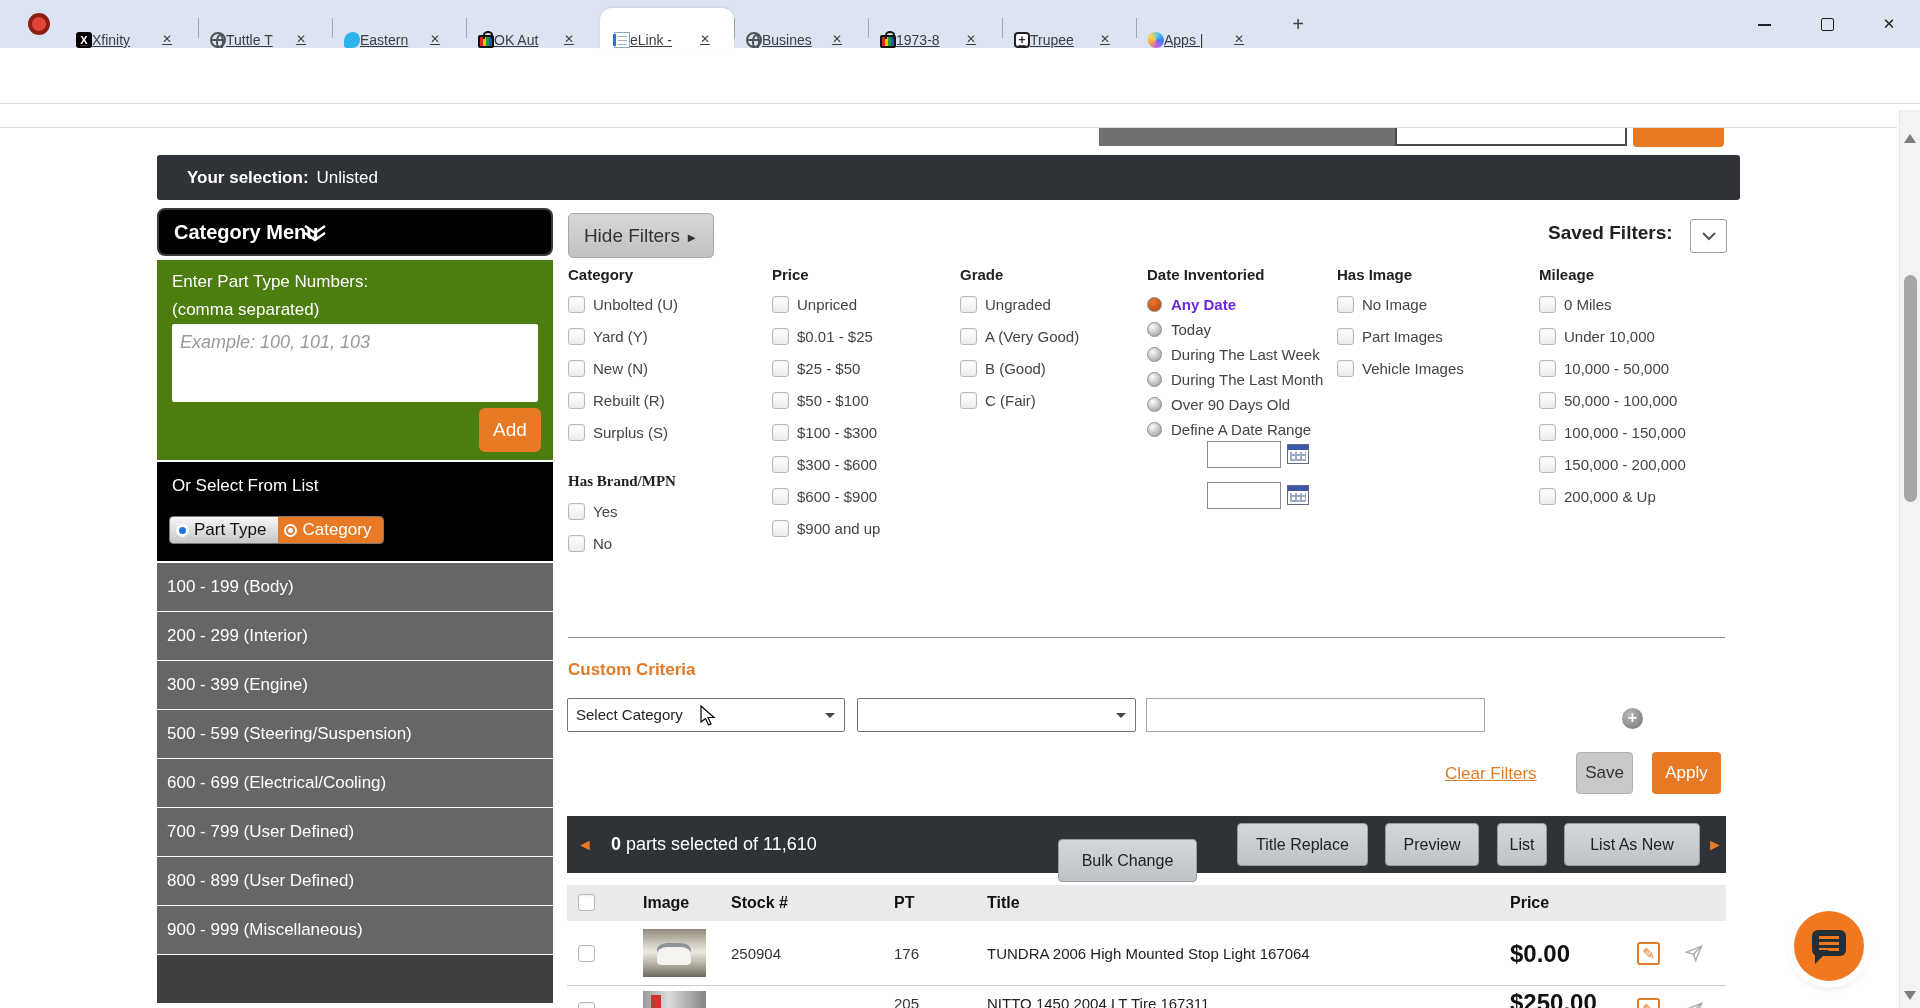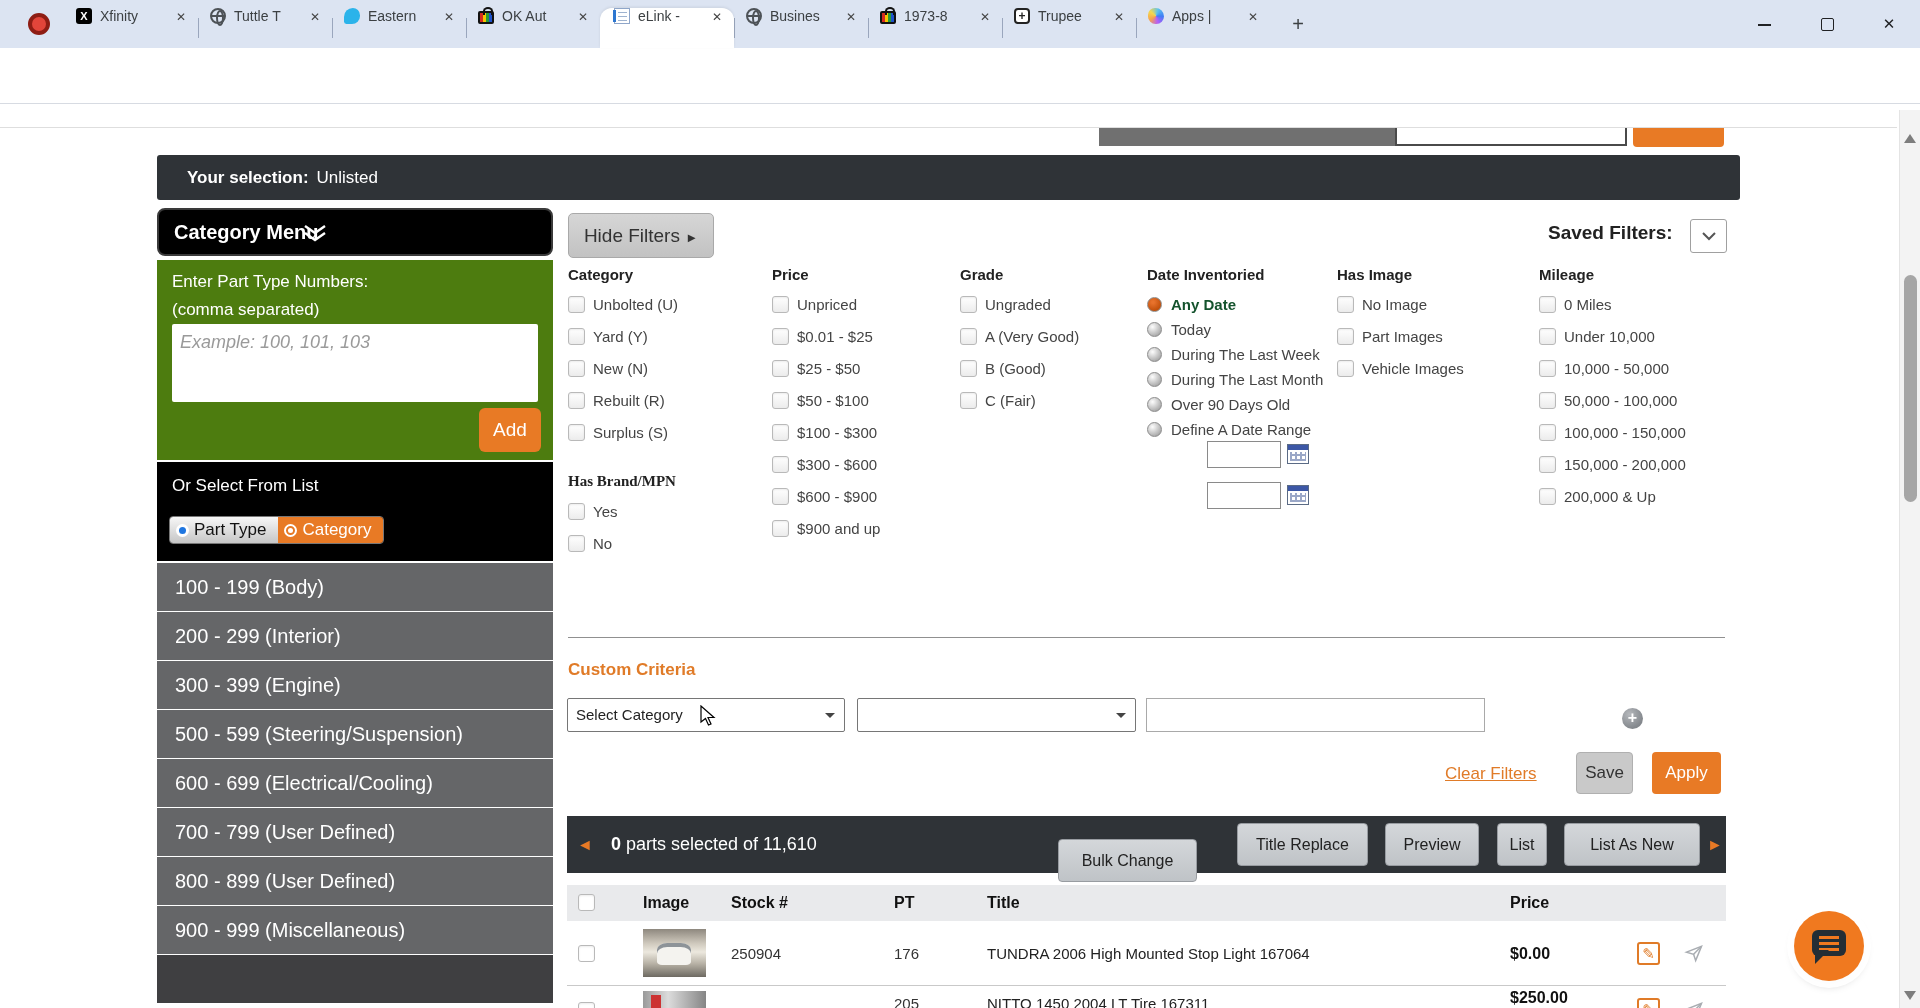--- a/index.html
+++ b/index.html
@@ -3,22 +3,22 @@
 <meta charset="utf-8">
 <style>
   * { margin:0; padding:0; box-sizing:border-box; font-family:"Liberation Sans", sans-serif; }
   html,body { width:1920px; height:1008px; overflow:hidden; background:#fff; position:relative; }
 
   
   .tabstrip { position:absolute; left:0; top:0; width:1920px; height:48px; background:#dce4f2; }
   .record-dot { position:absolute; left:28px; top:13px; width:22px; height:22px; border-radius:50%;
     background:#e2453a; border:4px solid #8e1d14; }
   .tabs { position:absolute; left:64px; top:8px; height:40px; display:flex; }
-  .tab { position:relative; width:134px; height:40px; display:flex; align-items:flex-start; gap:8px;
-    padding:0 8px 0 12px; color:#3c4043; font-size:14px; }
+  .tab { position:relative; width:134px; height:40px; display:flex; align-items:flex-end; 
+    padding:0 8px 0 12px; color:#3c4043; font-size:14px;text-decoration:underline; }
   .tab:not(.active):not(:first-child)::before { content:""; position:absolute; left:0; top:10px; height:20px;
     width:1px; background:#9aa6bd; }
   .tab.active { background:#fff; border-radius:12px 12px 0 0; z-index:2; box-shadow:0 -1px 3px rgba(0,0,0,.08); }
   .tab-title { flex:1; overflow:hidden; white-space:nowrap; max-width:66px; }
   .tab-close { font-size:12px; color:#444; width:18px; height:18px; line-height:18px; text-align:center;
     border-radius:50%; }
   .fav { width:16px; height:16px; flex:0 0 16px; position:relative; display:inline-block; }
   .fav-xfinity { background:#000; border-radius:3px; color:#fff; font-weight:bold; font-size:11px;
     text-align:center; line-height:16px; }
   .fav-xfinity::before { content:"X"; }
@@ -100,40 +100,40 @@
   .tg-seg { display:flex; align-items:center; gap:5px; padding:0 12px 0 6px; font-size:17px; }
   .tg-part { background:linear-gradient(#f7f7f7,#c6c6c6); color:#111; }
   .tg-cat { background:var(--orange,#e87a25); color:#fff; }
   .tg-radio { width:13px; height:13px; border-radius:50%; background:#fff; position:relative; }
   .tg-radio.blue::after { content:""; position:absolute; left:3px; top:3px; width:7px; height:7px;
     border-radius:50%; background:#1f76e0; }
   .tg-radio.white { background:transparent; border:2px solid #fff; }
   .tg-radio.white::after { content:""; position:absolute; left:2px; top:2px; width:5px; height:5px;
     border-radius:50%; background:#fff; }
   .catlist { position:absolute; left:157px; top:459px; width:396px; }
-  .cat-row { height:48px; margin-bottom:1px; background:var(--rowgrey,#656668); color:#fff; font-size:20px;
-    line-height:48px; padding-left:18px; }
+  .cat-row { height:48px; margin-bottom:1px; background:var(--rowgrey,#656668); color:#fff; font-size:17px;
+    line-height:48px; padding-left:10px; }
   .cat-row.partial { background:#3f3f41; }
 
   .hidefilters { position:absolute; left:568px; top:109px; width:146px; height:45px;
     background:linear-gradient(#d6d6d6,#c2c2c2); border:1px solid #a9a9a9; border-radius:5px;
     font-size:19px; color:#333; text-align:center; line-height:43px; }
   .hidefilters .arr { font-size:13px; }
   .fcol { position:absolute; top:162px; }
   #col-cat { left:568px; width:200px; }
   #col-price { left:772px; width:180px; }
   #col-grade { left:960px; width:185px; }
   #col-date { left:1147px; width:215px; }
   #col-img { left:1337px; width:170px; }
   #col-mileage { left:1539px; width:190px; }
   .ftitle { font-size:15px; font-weight:bold; color:#222; height:17px; margin-bottom:13px; }
   .ftitle.gap-top { margin-top:32px;font-family:Liberation Serif, serif; }
   .fopt { display:flex; align-items:center; gap:8px; height:17px; margin-bottom:15px; font-size:15px; color:#444; }
   .fopt-r { display:flex; align-items:center; gap:9px; height:16px; margin-bottom:9px; font-size:15px; color:#444; }
-  .fopt-r .blab.bold { font-weight:bold; color:#14532d; }
+  .fopt-r .blab.bold { font-weight:bold; color:#6d28d9; }
   .cb { width:17px; height:17px; border:1px solid #b9b9b9; border-radius:3px; flex:0 0 17px;
     background:linear-gradient(#ffffff,#ececec); box-shadow:inset 0 1px 2px rgba(0,0,0,.08); }
   .radio { width:15px; height:15px; border-radius:50%; flex:0 0 15px; border:1px solid #8d8d8d;
     background:radial-gradient(circle at 35% 30%, #fdfdfd, #bcbcbc 60%, #8f8f8f); }
   .radio.sel { background:radial-gradient(circle at 38% 32%, #e8722c 10%, var(--seldot,#c2500b) 70%); }
   .dateinput { position:absolute; width:74px; height:27px; background:#fff; border:1px solid #8a8a8a; }
   #date1 { left:1207px; top:337px; } #date2 { left:1207px; top:378px; }
   .cal { position:absolute; width:22px; height:20px; background:#fff; border:1px solid #5b6b85; }
   #cal1 { left:1287px; top:340px; } #cal2 { left:1287px; top:381px; }
   .cal::before { content:""; position:absolute; left:0; right:0; top:0; height:5px; background:#3c57a6; }
@@ -185,21 +185,21 @@
   #row1 .cb { top:24px; } #row2 .cb { top:16px; }
   .thumb { position:absolute; left:76px; width:63px; height:48px; }
   #row1 .thumb { top:8px; background:linear-gradient(180deg,#8e887e 0%,#cfc9bd 30%,#ece8de 48%,#b8b2a6 72%,#6e6a62 100%); }
   #row1 .thumb::after { content:""; position:absolute; left:14px; top:14px; width:34px; height:22px;
     background:#f4f3ef; border-radius:30% 30% 15% 15%; box-shadow:inset 0 4px 0 #8d9398; }
   #row2 .thumb { top:5px; background:linear-gradient(90deg,#9a9a9a,#dcdcdc 40%,#858585); }
   #row2 .thumb::after { content:""; position:absolute; left:8px; top:4px; width:10px; height:44px; background:#c33; }
   .tcell { position:absolute; font-size:15px; color:#333; }
   #row1 .tcell { top:0; line-height:65px; }
   #row2 .tcell { top:9px; }
-  .tprice { position:absolute; font-size:16px; font-weight:bold; color:#111; }
+  .tprice { position:absolute; font-size:24px; font-weight:bold; color:#111; }
   #row1 .tprice { top:0; line-height:65px; }
   #row2 .tprice { top:3px; }
   .editic { position:absolute; width:23px; height:23px; border:2px solid var(--linkorange,#e07b28); border-radius:3px;
     color:var(--linkorange,#e07b28); font-size:15px; text-align:center; line-height:19px; }
   #row1 .editic { left:1070px; top:21px; } #row2 .editic { left:1070px; top:12px; }
   .sendic { position:absolute; }
   #row1 .sendic { left:1117px; top:22px; } #row2 .sendic { left:1117px; top:14px; }
 
   .chatfab { position:absolute; left:1794px; top:807px; width:70px; height:70px; border-radius:50%;
     background:var(--chatfab,#f0791f); box-shadow:0 0 0 7px rgba(255,255,255,.95), 0 4px 10px rgba(0,0,0,.25);

